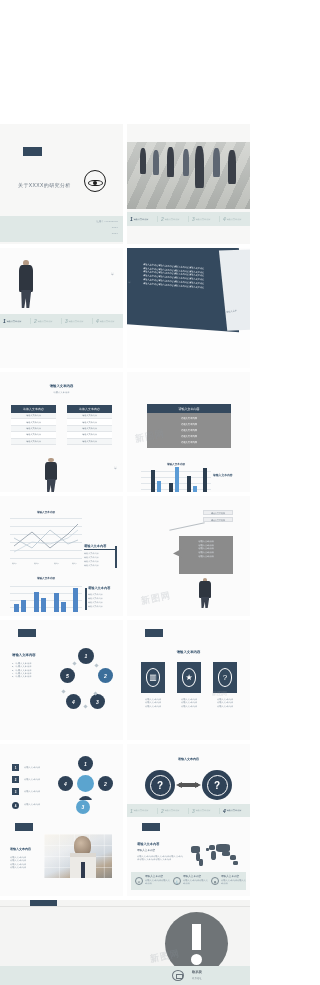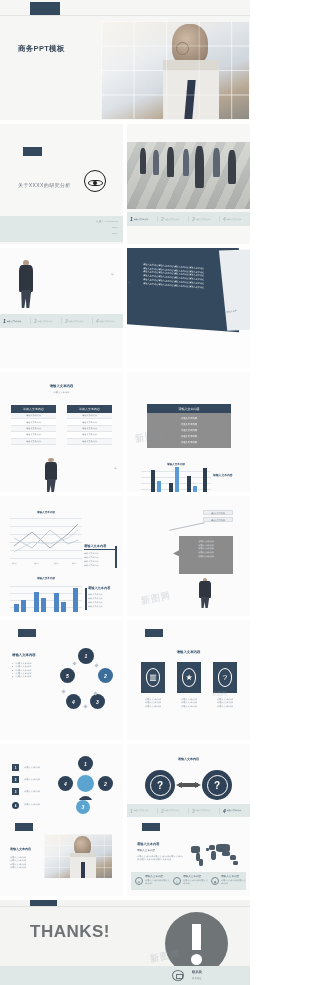--- a/index.html
+++ b/index.html
@@ -138,32 +138,20 @@
      border-radius:50%; display:flex; align-items:center; justify-content:center; }
 
   .sidecode { position:absolute; font-size:2px; color:#8d99a4; writing-mode:vertical-rl; letter-spacing:1px; }
   .footbar { position:absolute; background:#dfe8e6; }
 </style>
 </head>
 <body>
 
 <div class="page">
 
-  <div class="slide s-full" style="top:0;height:120px;background:#f6f6f5;">
-    <div class="tag" style="left:30px;top:2px;width:30px;height:13px;"></div>
-    <div style="position:absolute;left:0;top:15px;width:250px;height:1px;background:#e4e4e3;"></div>
-    <div class="txt ttl-cn" style="left:18px;top:44px;">商务PPT模板</div>
-
-    <div class="photo-grid" style="left:101px;top:21px;width:148px;height:98px;"></div>
-    <div class="photo-head" style="left:172px;top:24px;width:36px;height:42px;"></div>
-    <div style="position:absolute;left:163px;top:60px;width:56px;height:59px;background:linear-gradient(180deg,#dcd8d2 0 18%,#eceae6 18% 100%);"></div>
-    <div style="position:absolute;left:186px;top:80px;width:8px;height:39px;background:#2f3a4e;transform:skewX(-5deg);"></div>
-    <div style="position:absolute;left:176px;top:42px;width:13px;height:13px;border:1.6px solid #8b7b69;border-radius:50%;"></div>
-    <div class="photo-grid" style="left:101px;top:21px;width:148px;height:98px;background:none;"></div>
-  </div>
 
   <div class="slide s-l" style="top:124px;height:120px;background:#f7f7f6;">
     <div class="tag" style="left:23px;top:23px;width:19px;height:9px;"></div>
     <div class="txt" style="left:18px;top:58px;font-size:5px;color:#6b7783;letter-spacing:.4px;">关于XXXX的研究分析</div>
     <div style="position:absolute;left:84px;top:46px;width:22px;height:22px;border:1.6px solid #1d1d1d;border-radius:50%;">
       <div style="position:absolute;left:2.5px;top:8.5px;width:15px;height:6px;border:1.4px solid #1d1d1d;border-radius:50% / 60%;"></div>
       <div style="position:absolute;left:7.5px;top:9.5px;width:4.5px;height:4.5px;background:#1d1d1d;border-radius:50%;"></div>
     </div>
     <div class="footbar" style="left:0;top:92px;width:123px;height:26px;"></div>
     <div class="txt tiny" style="left:62px;top:96px;width:56px;text-align:right;">汇报人：XXXXXXXX</div>
@@ -658,21 +646,20 @@
           <span class="lbl">请输入文本内容</span>
         </div>
     </div>
   </div>
 
   <div class="slide s-l" style="top:800px;height:0;"></div>
 
   <div class="slide s-full" style="top:900px;height:85px;background:#f4f4f3;">
     <div class="tag" style="left:30px;top:-4px;width:27px;height:10px;"></div>
     <div style="position:absolute;left:0;top:6px;width:250px;height:1px;background:#e2e2e1;"></div>
-    <div class="thanks" style="left:30px;top:22px;">THANKS!</div>
     <div class="bigcirc" style="left:165px;top:12px;width:63px;height:63px;">
       <div class="bang-b" style="left:27px;top:12px;width:9px;height:26px;"></div>
       <div class="bang-d" style="left:26px;top:42px;width:11px;height:11px;"></div>
     </div>
     <div class="wm" style="left:150px;top:50px;">新图网</div>
 
     <div class="footbar" style="left:0;top:66px;width:250px;height:19px;"></div>
     <div style="position:absolute;left:172px;top:70px;width:12px;height:11px;border:1px solid #6a747c;border-radius:50%;">
       <div style="position:absolute;left:2.5px;top:3px;width:7px;height:5px;border:.8px solid #6a747c;"></div>
     </div>

